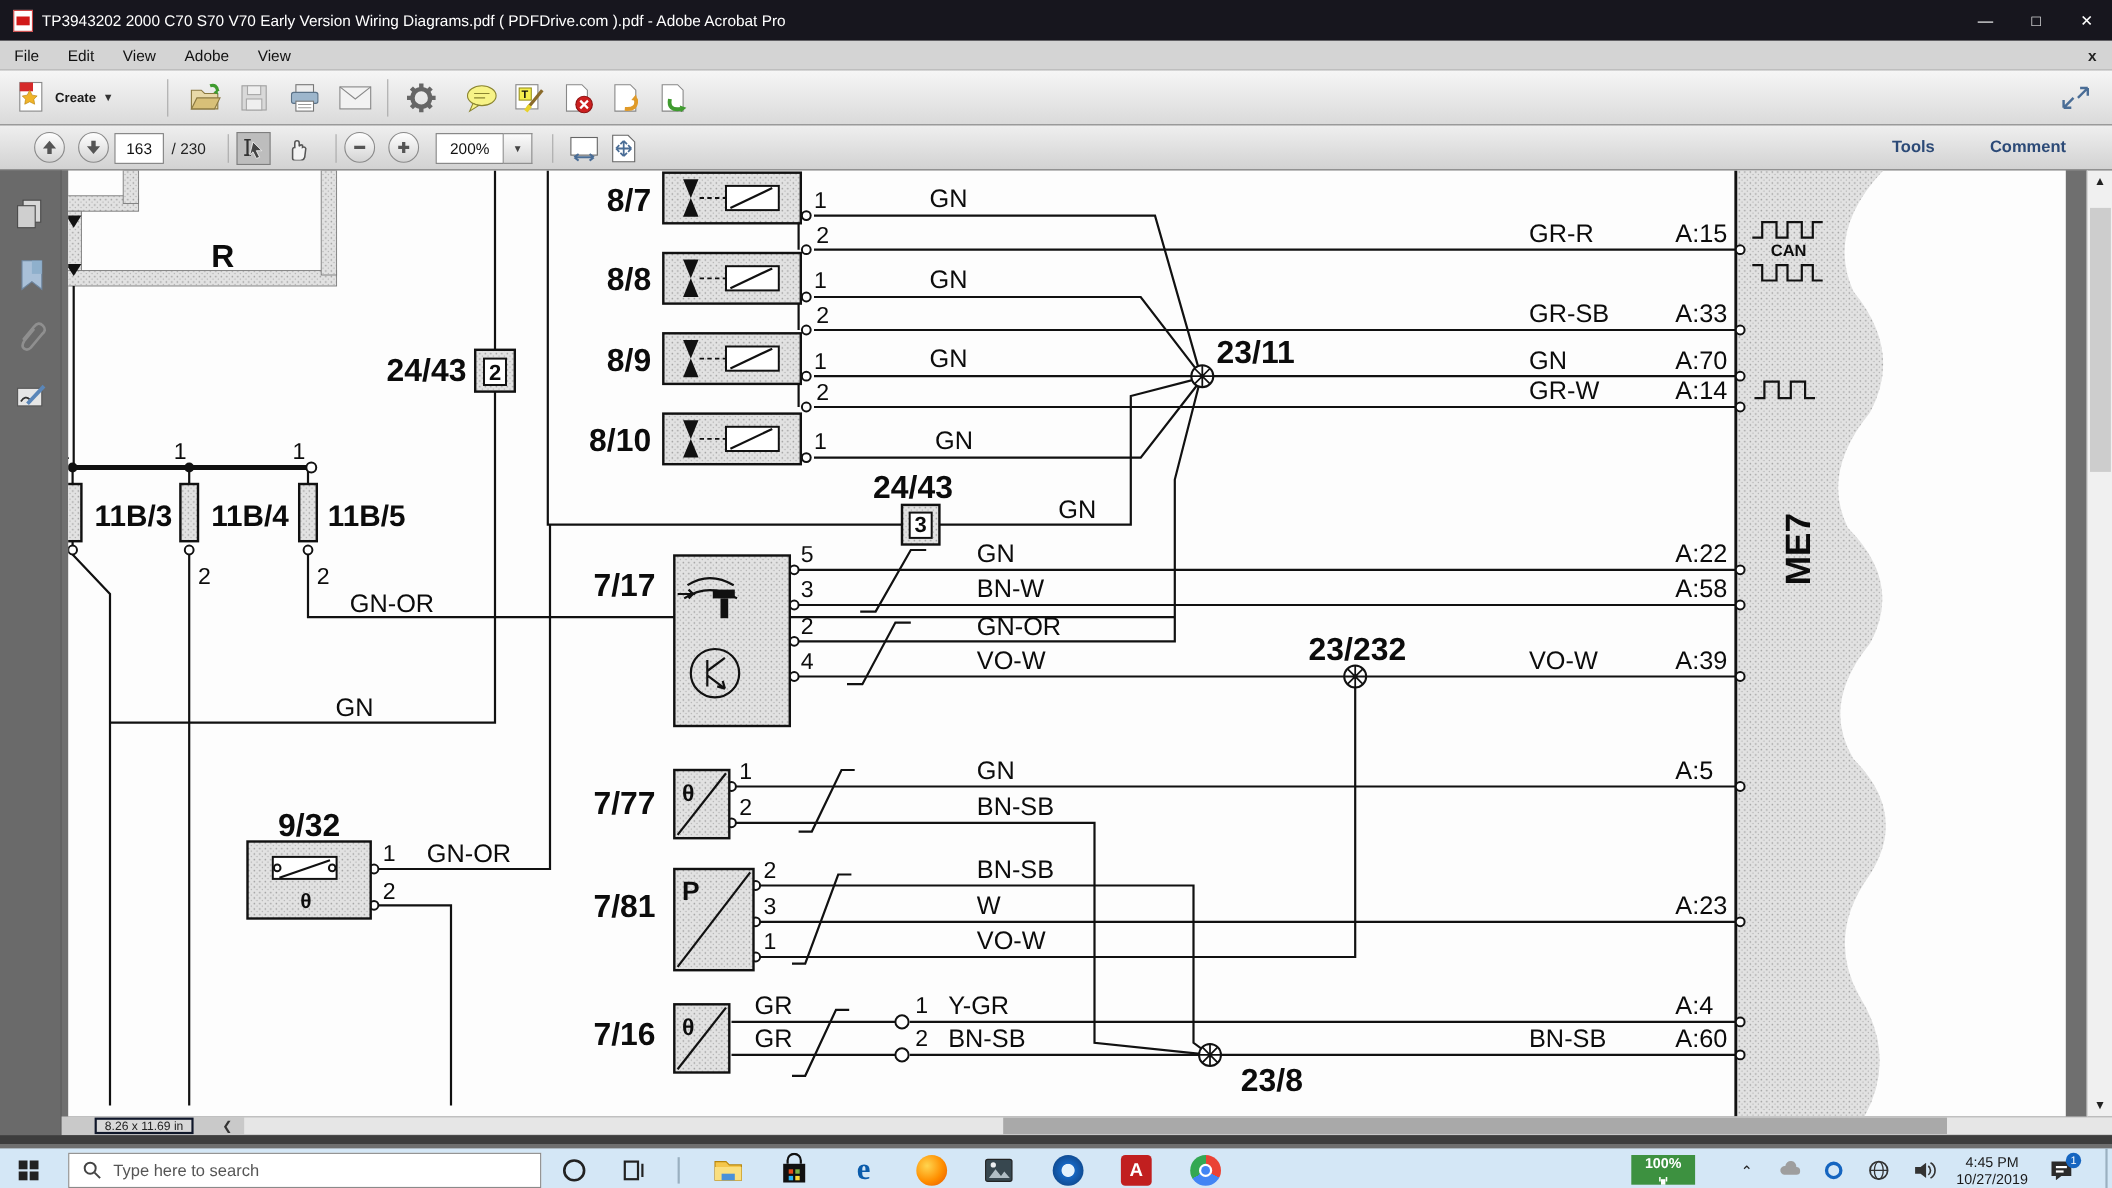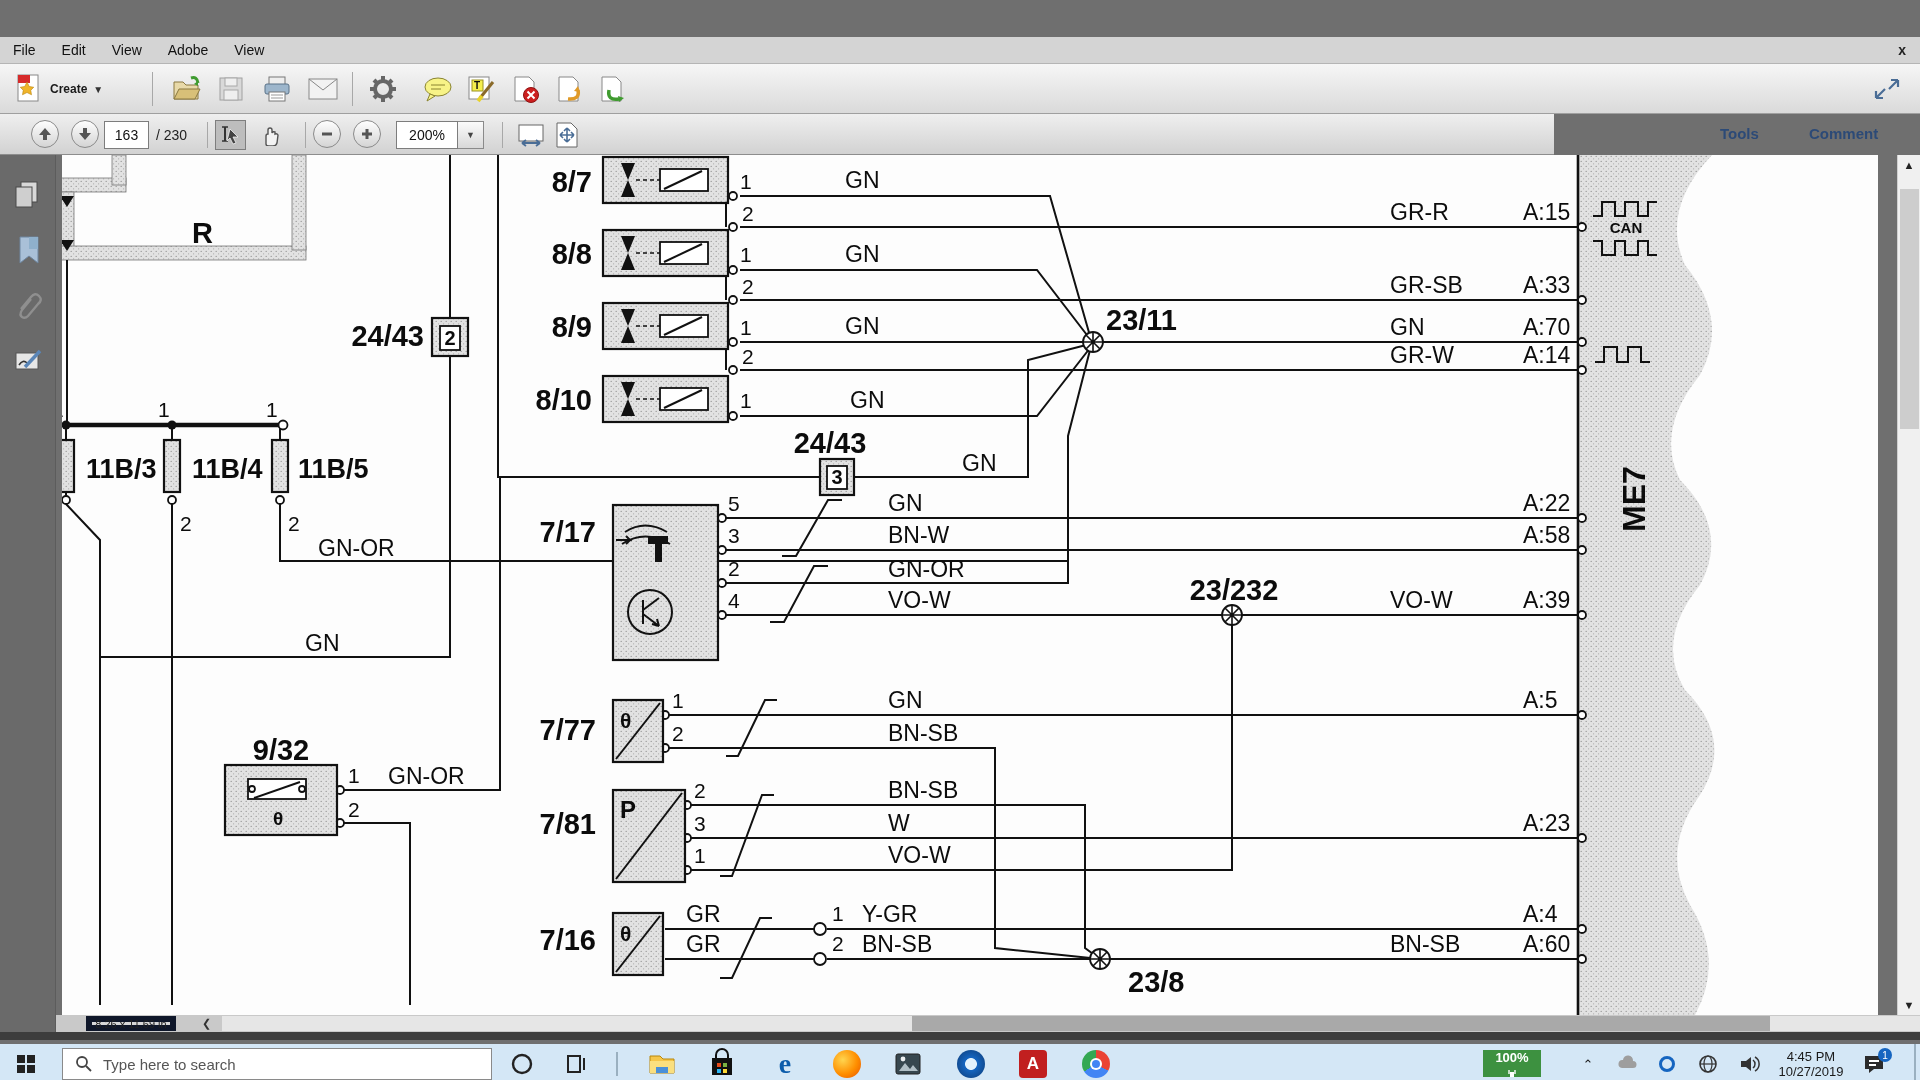--- a/index.html
+++ b/index.html
@@ -13,21 +13,21 @@
   .winbtn{width:46px;height:37px;display:flex;align-items:center;justify-content:center;
           color:#fff;font-size:14px;}
   
   #menubar{left:0;top:37px;width:1920px;height:27px;background:#d4d4d4;
            border-bottom:1px solid #b5b5b5;display:flex;align-items:center;
            font-size:14px;color:#111;}
   .menuitem{padding:0 13px;height:27px;display:flex;align-items:center;}
   
   #toolbar1{left:0;top:64px;width:1920px;height:50px;
             background:linear-gradient(#f6f6f6,#dadada);border-bottom:1px solid #9f9f9f;}
-  #toolbar2{left:0;top:114px;width:1554px;height:41px;
+  #toolbar2{left:0;top:114px;width:1920px;height:41px;
             background:linear-gradient(#efefef,#d2d2d2);border-bottom:1px solid #8d8d8d;}
   .tsep{position:absolute;top:8px;width:1px;background:#a8a8a8;}
   .circbtn{position:absolute;width:28px;height:28px;border-radius:50%;
            background:linear-gradient(#fefefe,#d4d4d4);border:1px solid #8a8a8a;
            display:flex;align-items:center;justify-content:center;}
   .navinput{position:absolute;background:#fff;border:1px solid #7d7d7d;
             font-size:14px;color:#111;display:flex;align-items:center;justify-content:center;}
   .bluetxt{color:#2c4a77;font-weight:bold;font-size:15px;}
   
   #sidebar{left:0;top:155px;width:56px;height:877px;background:#6a6a6a;border-right:1px solid #5c5c5c;}
@@ -62,20 +62,31 @@
   .thk{stroke:#111;stroke-width:4.5;fill:none;}
   .bx{fill:url(#stip);stroke:#111;stroke-width:2.2;}
   .inr{fill:#fff;stroke:#111;stroke-width:1.8;}
   .pc{fill:#fff;stroke:#111;stroke-width:1.8;}
 </style>
 </head>
 <body>
 
 <div id="screen">
 
+  <div class="abs" id="titlebar">
+    <div style="width:18px;height:20px;margin:0 8px 0 12px;position:relative;background:#fff;border:1px solid #c44;">
+      <div style="position:absolute;left:2px;top:5px;width:12px;height:8px;background:#d11a1a;"></div>
+    </div>
+    <div>TP3943202 2000 C70 S70 V70 Early Version Wiring Diagrams.pdf ( PDFDrive.com ).pdf - Adobe Acrobat Pro</div>
+    <div style="margin-left:auto;display:flex;">
+      <div class="winbtn">—</div>
+      <div class="winbtn">□</div>
+      <div class="winbtn">✕</div>
+    </div>
+  </div>
 
   <div class="abs" id="menubar">
     <div class="menuitem">File</div>
     <div class="menuitem">Edit</div>
     <div class="menuitem">View</div>
     <div class="menuitem">Adobe</div>
     <div class="menuitem">View</div>
     <div style="margin-left:auto;padding-right:14px;font-weight:bold;color:#222;">x</div>
   </div>
 
@@ -552,21 +563,21 @@
       </g>
     </svg>
   </div>
 
   <div class="abs" id="vscroll">
     <div style="position:absolute;left:0;top:0;width:22px;height:20px;display:flex;align-items:center;justify-content:center;font-size:11px;color:#222;">▲</div>
     <div class="abs" id="vthumb"></div>
     <div style="position:absolute;left:0;top:840px;width:22px;height:20px;display:flex;align-items:center;justify-content:center;font-size:11px;color:#222;">▼</div>
   </div>
   <div class="abs" id="hscrollrow">
-    <div style="position:absolute;left:30px;top:1px;width:90px;height:15px;background:#d8d8d8;border:6px solid #0f172a;
+    <div style="position:absolute;left:30px;top:1px;width:90px;height:15px;background:#d8d8d8;border:2px solid #0f172a;
                 font-size:11px;color:#222;display:flex;align-items:center;justify-content:center;">8.26 x 11.69 in</div>
     <div style="position:absolute;left:146px;top:2px;font-size:11px;color:#333;">❮</div>
     <div class="abs" id="htrack">
       <div class="abs" id="hthumb"></div>
     </div>
   </div>
   <div class="abs" id="darkstrip"></div>
 
   <div class="abs" id="taskbar">
     <svg class="tbicon" style="left:10px;" width="32" height="32">

